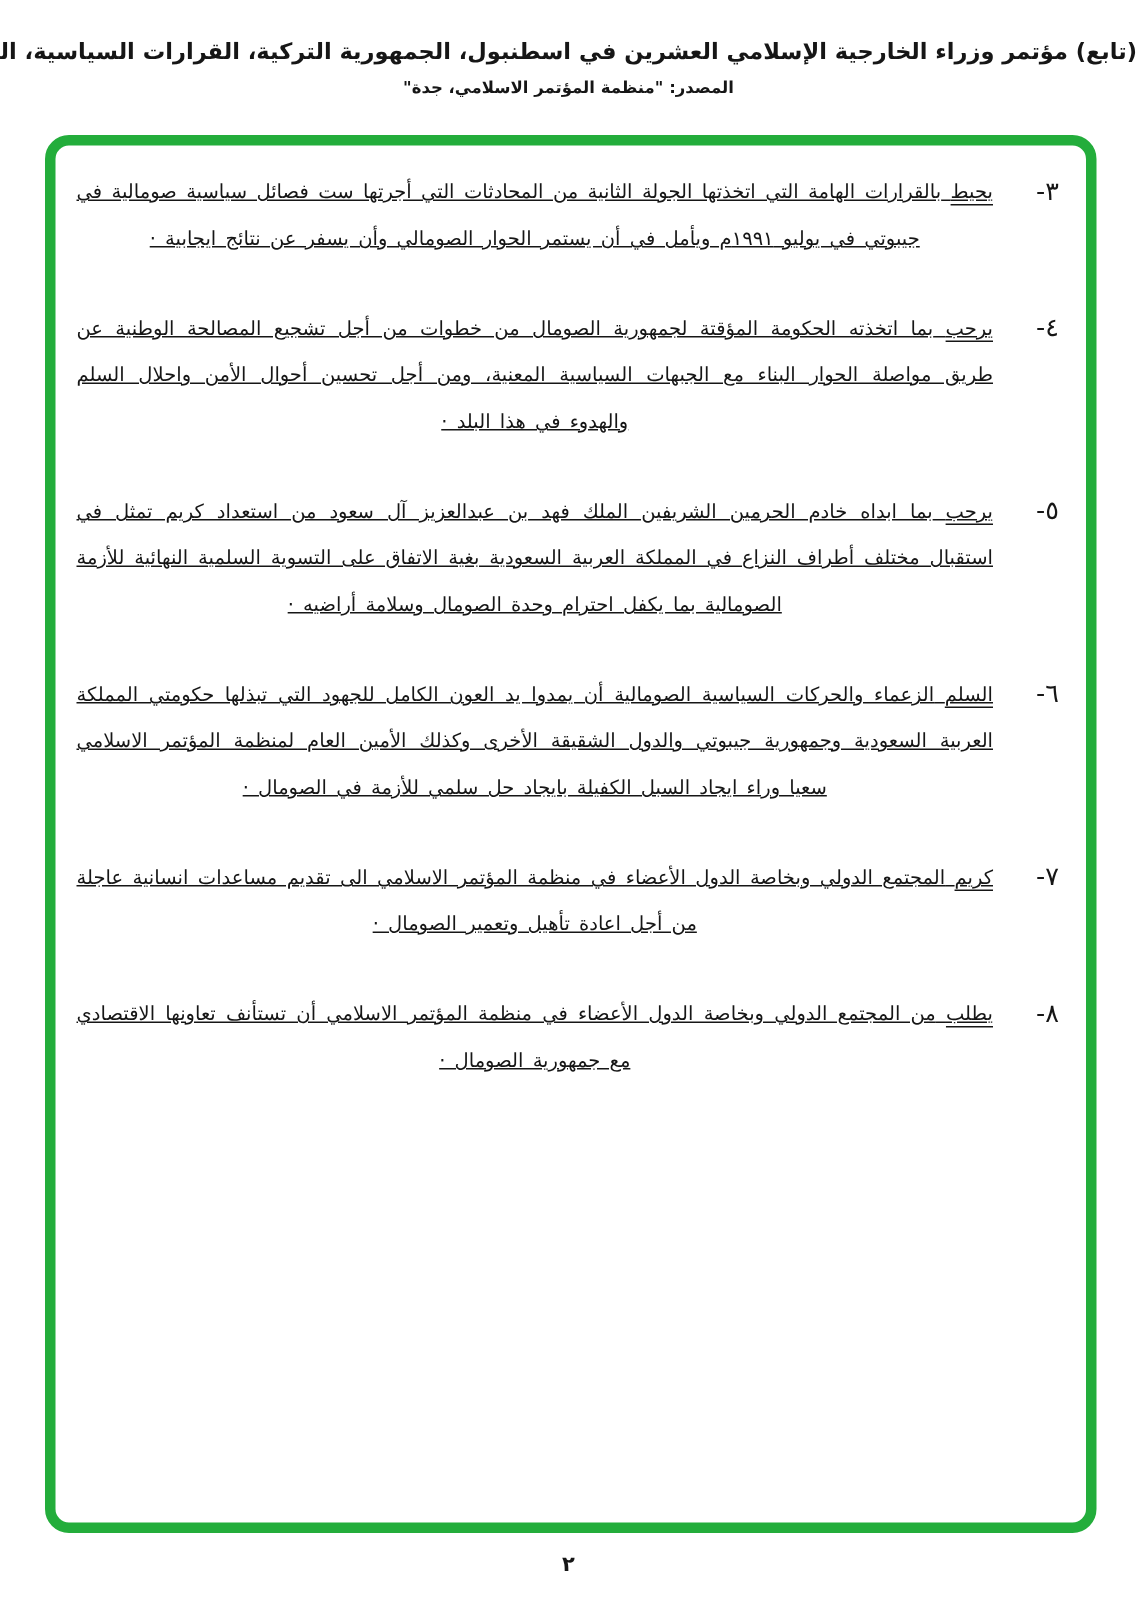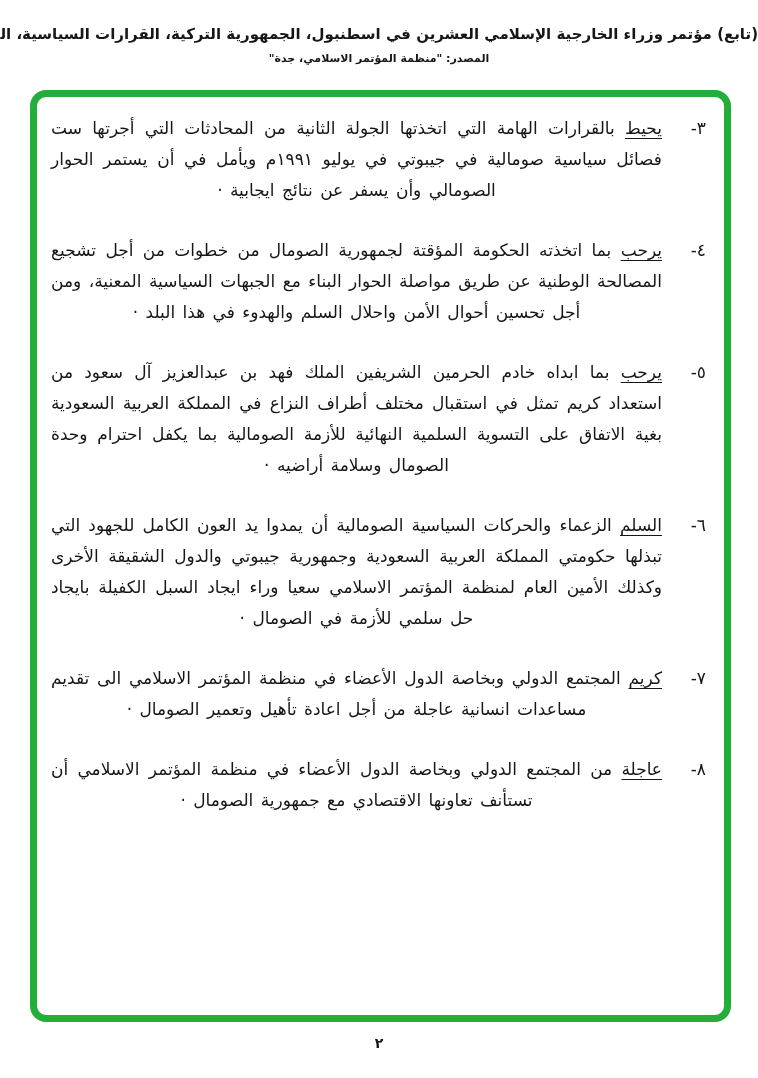--- a/index.html
+++ b/index.html
@@ -42,25 +42,26 @@
     margin-bottom:29px;
   }
   .res-item .num {
     flex:0 0 46px;
     font-size:17px;
     line-height:31px;
     padding-right:2px;
   }
   .res-item .body {
     flex:1;
-    font-size:17px;
+    font-size:13px;
     line-height:31px;
     text-align:justify;
     text-align-last:center;
     word-spacing:2px;
+    text-decoration:underline;
   }
   .kw {
     text-decoration:underline;
     text-underline-offset:4px;
   }
   .page-number {
     position:absolute;
     left:0;
     top:1035px;
     width:758px;
@@ -99,18 +100,18 @@
     <div class="body"><span class="kw">السلم</span> <span>الزعماء والحركات السياسية الصومالية أن يمدوا يد العون الكامل للجهود التي تبذلها حكومتي المملكة العربية السعودية وجمهورية جيبوتي والدول الشقيقة الأخرى وكذلك الأمين العام لمنظمة المؤتمر الاسلامي سعيا وراء ايجاد السبل الكفيلة بايجاد حل سلمي للأزمة في الصومال ·</span></div>
   </div>
 
   <div class="res-item">
     <span class="num">٧-</span>
     <div class="body"><span class="kw">كريم</span> <span>المجتمع الدولي وبخاصة الدول الأعضاء في منظمة المؤتمر الاسلامي الى تقديم مساعدات انسانية عاجلة من أجل اعادة تأهيل وتعمير الصومال ·</span></div>
   </div>
 
   <div class="res-item">
     <span class="num">٨-</span>
-    <div class="body"><span class="kw">عاجلة</span> <span>من المجتمع الدولي وبخاصة الدول الأعضاء في منظمة المؤتمر الاسلامي أن تستأنف تعاونها الاقتصادي مع جمهورية الصومال ·</span></div>
+    <div class="body"><span class="kw">يطلب</span> <span>من المجتمع الدولي وبخاصة الدول الأعضاء في منظمة المؤتمر الاسلامي أن تستأنف تعاونها الاقتصادي مع جمهورية الصومال ·</span></div>
   </div>
 
 </section>
 
 <footer class="page-number">٢</footer>
 
 </body></html>

